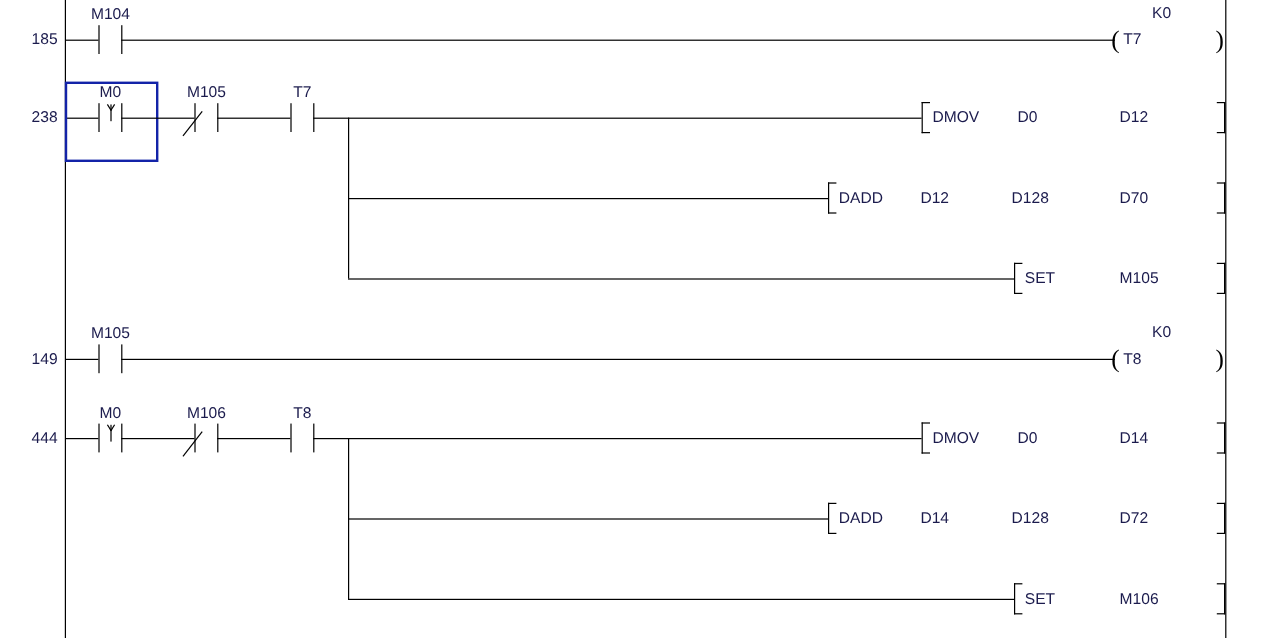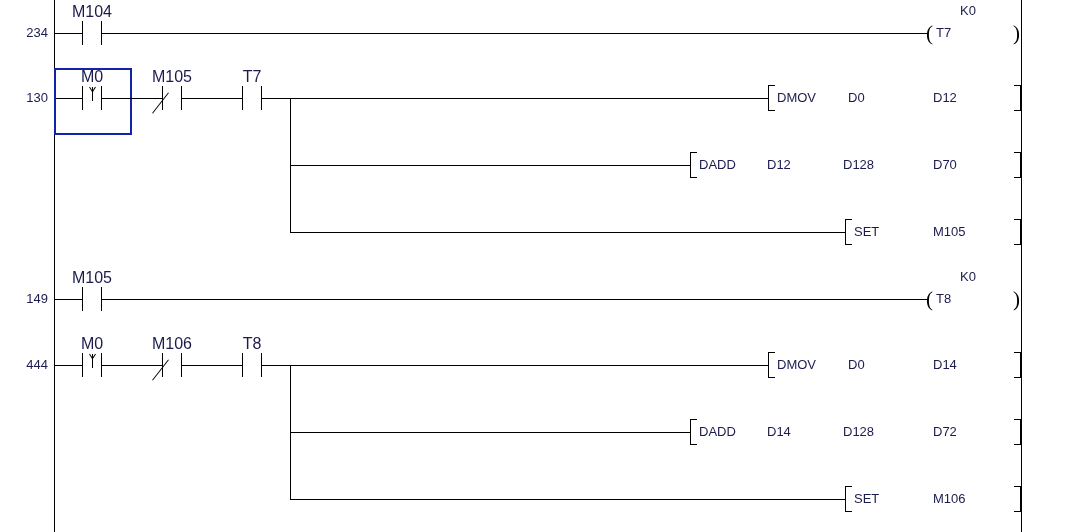--- a/index.html
+++ b/index.html
@@ -39,21 +39,21 @@
     font-size: 13px;
     color: #1b1b4d;
     text-align: right;
     width: 46px;
     left: 2px;
     line-height: 14px;
   }
   
   .dev-label {
     position: absolute;
-    font-size: 16px;
+    font-size: 13px;
     color: #1b1b4d;
     text-align: center;
     line-height: 14px;
     white-space: nowrap;
   }
   
   .contact {
     position: absolute;
     width: 20px;
     height: 24px;
@@ -173,38 +173,38 @@
   }
 </style>
 </head>
 <body>
 
 <div id="ladder-canvas">
 
   <div class="rail" style="left:54px; top:0px; height:532px;"></div>
   <div class="rail" style="left:1021px; top:0px; height:532px;"></div>
 
-  <div class="step-num" style="top:26px;">234</div>
+  <div class="step-num" style="top:26px;">185</div>
 
   <div class="wire-h" style="left:55px; top:33px; width:27px;"></div>
 
   <div class="dev-label" style="left:62px; top:5px; width:60px;">M104</div>
   <div class="contact" style="left:82px; top:21px;">
     <div class="bar bar-l"></div>
     <div class="bar bar-r"></div>
   </div>
 
   <div class="wire-h" style="left:101px; top:33px; width:828px;"></div>
 
   <div class="coil-preset" style="left:960px; top:4px;">K0</div>
   <div class="coil-open" style="left:926px; top:23px;">(</div>
   <div class="coil-name" style="left:936px; top:26px;">T7</div>
   <div class="coil-close" style="left:1013px; top:23px;">)</div>
 
-  <div class="step-num" style="top:91px;">130</div>
+  <div class="step-num" style="top:91px;">238</div>
 
   <div class="wire-h" style="left:55px; top:98px; width:27px;"></div>
 
   <div class="dev-label" style="left:62px; top:70px; width:60px;">M0</div>
   <div class="contact" style="left:82px; top:86px;">
     <div class="bar bar-l"></div>
     <div class="bar bar-r"></div>
     <div class="arrow-up">
       <div class="shaft"></div>
       <div class="head-l"></div>

